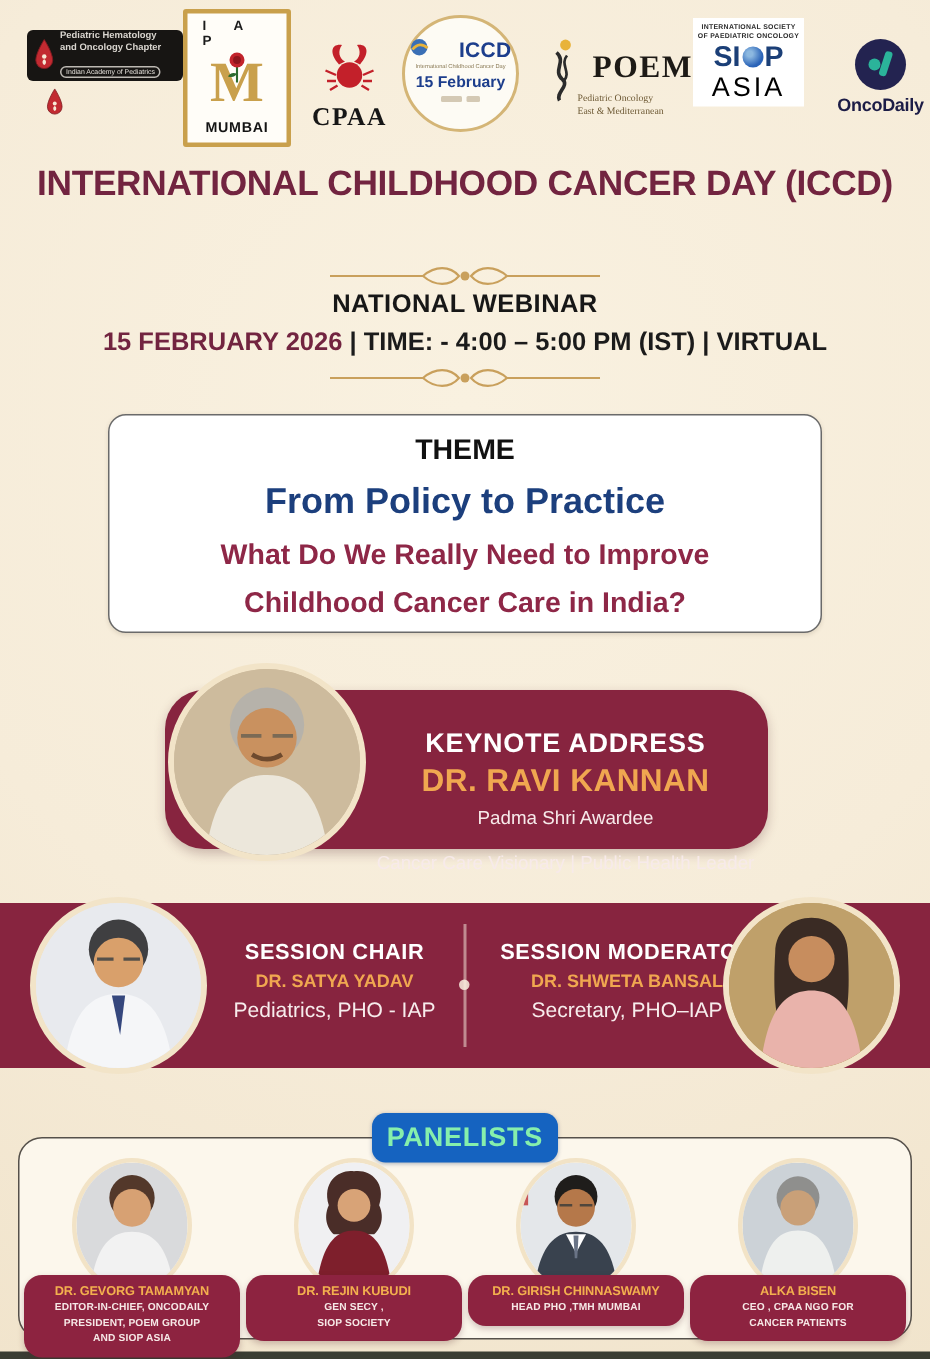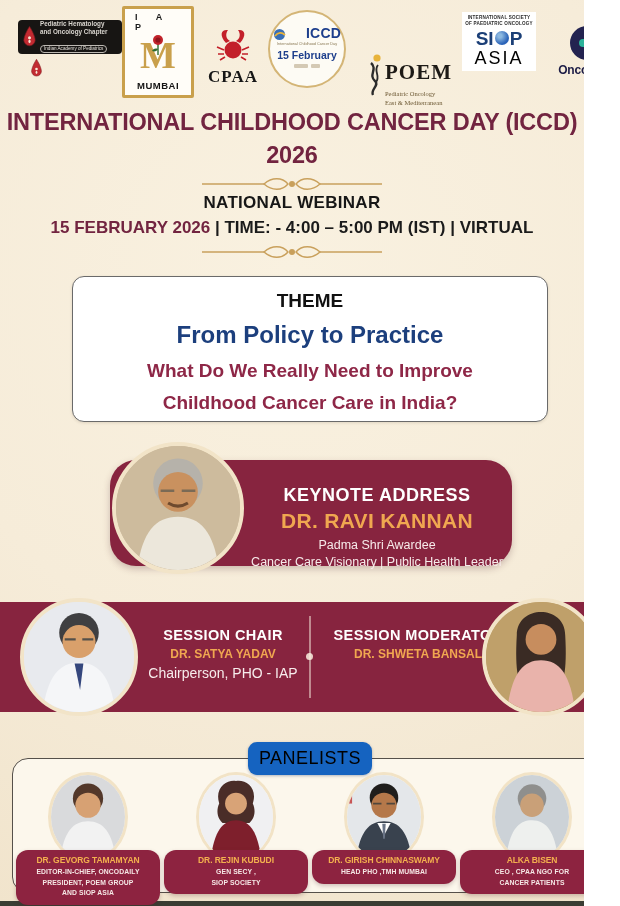--- a/index.html
+++ b/index.html
@@ -1,19 +1,20 @@
 <!DOCTYPE html>
 <html><head>
 <meta charset="utf-8">
 <style>
   html,body{margin:0;padding:0;}
   .poster{
     position:relative; width:584px; height:906px; overflow:hidden;
     background: radial-gradient(circle at 50% 30%, #f9f1e0 0%, #f6ecd9 55%, #f1e4cc 100%);
     font-family:"Liberation Sans", sans-serif;
+    padding-left:36px;
   }
   .abs{position:absolute;}
 
   
   .logo-pho{left:18px; top:20px; width:104px;}
   .pho-box{background:#171513;border-radius:4px;display:flex;align-items:center;gap:3px;padding:4px 4px;height:34px;box-sizing:border-box;}
   .pho-drop{width:15px;height:24px;flex:none;}
   .pho-line{font-size:6.3px;color:#d9d5cf;line-height:1.3;font-weight:bold;}
   .pho-badge{display:inline-block;margin-top:2px;font-size:4.6px;color:#e5e1db;border:0.5px solid #bdb9b3;border-radius:5px;padding:0.5px 3px;}
   .pho-hang{position:absolute;left:12px;top:38px;width:13px;height:21px;}
@@ -22,29 +23,29 @@
   .iap-top{font-size:9px;font-weight:bold;letter-spacing:8px;padding-left:8px;color:#1b1b1b;}
   .iap-emblem{position:relative;width:100%;height:46px;text-align:center;}
   .iap-m{font-family:"Liberation Serif",serif;font-size:38px;font-weight:bold;color:#c9a04c;line-height:46px;}
   .iap-rose{position:absolute;left:50%;top:1px;transform:translateX(-50%);}
   .iap-bottom{font-size:9.5px;font-weight:800;color:#141414;margin-top:auto;letter-spacing:0.5px;}
 
   .logo-cpaa{left:204px;top:28px;width:58px;text-align:center;}
   .cpaa-label{font-family:"Liberation Serif",serif;font-size:17px;font-weight:bold;letter-spacing:1px;color:#161616;margin-top:1px;}
 
   .logo-iccd{left:268px;top:10px;width:78px;height:78px;border-radius:50%;background:#fdfbf4;border:2px solid #d4b576;box-sizing:border-box;text-align:center;padding-top:13px;}
-  .iccd-row{display:flex;align-items:flex-end;justify-content:center;gap:20px;}
+  .iccd-row{display:flex;align-items:flex-start;justify-content:center;gap:20px;}
   .iccd-label{font-size:14px;font-weight:800;color:#1d3e8c;letter-spacing:0.2px;}
   .iccd-tag{font-size:3.8px;color:#8a7a55;margin-top:1px;}
   .iccd-date{font-size:10.5px;font-weight:800;color:#1d3e8c;margin-top:3px;}
   .iccd-tiny{display:flex;gap:3px;justify-content:center;margin-top:3px;opacity:0.55;}
   .iccd-tiny div{height:4px;background:#b3a280;border-radius:1px;}
 
   .logo-poem{left:366px;top:26px;width:98px;}
-  .poem-row{display:flex;align-items:flex-start;gap:2px;margin-top:28px;}
+  .poem-row{display:flex;align-items:flex-start;gap:12px;}
   .poem-label{font-family:"Liberation Serif",serif;font-size:21px;font-weight:bold;color:#1d1a16;letter-spacing:1px;line-height:1;margin-top:8px;}
   .poem-sub{font-family:"Liberation Serif",serif;font-size:6.5px;color:#6d5934;line-height:1.35;margin-left:19px;margin-top:-6px;}
 
   .logo-siop{left:462px;top:12px;width:74px;background:#ffffff;padding:3px 2px 4px;text-align:center;box-sizing:border-box;}
   .siop-header{font-size:4.6px;font-weight:bold;color:#2c2c2c;line-height:1.3;letter-spacing:0.2px;}
   .siop-word{font-size:19px;font-weight:800;color:#1b3f77;line-height:1;margin-top:2px;display:flex;align-items:center;justify-content:center;text-align:right;}
   .siop-globe{display:inline-block;width:14px;height:14px;border-radius:50%;background:radial-gradient(circle at 35% 35%, #8cb8e0 15%, #2a63b8 65%);margin:0 1px;}
   .siop-asia{font-size:18px;font-weight:400;color:#000000;letter-spacing:2px;line-height:1;margin-top:1px;}
 
   .logo-oncodaily{left:556px;top:26px;width:62px;text-align:center;}
@@ -67,40 +68,40 @@
   .theme-title{font-size:24px;font-weight:800;color:#1c3f7d;margin-top:9px;}
   .theme-line{font-size:19px;font-weight:800;color:#8e2747;margin-top:11px;line-height:1.2;}
   .theme-line2{margin-top:9px;}
 
   
   .keynote-panel{left:110px;top:460px;width:402px;height:106px;background:#87243f;border-radius:26px;box-shadow:0 3px 7px rgba(80,30,40,0.25);}
   .keynote-photo{position:absolute;left:2px;top:-18px;width:124px;height:124px;border-radius:50%;border:4px solid #f2e4c8;overflow:hidden;background:#cdbb9d;}
   .keynote-text{position:absolute;left:140px;right:8px;top:25px;text-align:center;}
   .keynote-heading{font-size:18px;font-weight:800;color:#ffffff;letter-spacing:0.5px;}
   .keynote-name{font-size:21px;font-weight:800;color:#f0a750;margin-top:3px;letter-spacing:0.3px;}
-  .keynote-line{font-size:12.5px;color:#f7eaea;margin-top:3px;}
+  .keynote-line{font-size:12.5px;color:#f7eaea;margin-top:16px;}
   .keynote-line1{margin-top:5px;}
 
   
   .session-band{left:0;top:602px;width:620px;height:110px;background:#87243f;}
   .chair-photo,.moderator-photo{position:absolute;top:-4px;width:110px;height:110px;border-radius:50%;border:4px solid #f2e4c8;overflow:hidden;}
   .chair-photo{left:20px;background:#e8eaee;}
   .moderator-photo{right:20px;background:#bfa06a;}
   .session-block{position:absolute;top:25px;text-align:center;}
   .chair-block{left:128px;width:190px;}
   .moderator-block{left:320px;width:196px;}
   .session-heading{font-size:14.5px;font-weight:800;color:#ffffff;letter-spacing:0.4px;}
   .session-name{font-size:12px;font-weight:800;color:#f0a750;margin-top:4px;}
   .session-role{font-size:14px;color:#f7ecec;margin-top:4px;}
   .session-divider{position:absolute;left:309px;top:14px;width:1.5px;height:82px;background:rgba(250,240,225,0.5);}
   .session-divider-dot{position:absolute;left:306px;top:51px;width:7px;height:7px;border-radius:50%;background:rgba(250,240,225,0.85);}
 
   
   .panel-box{left:12px;top:758px;width:596px;height:135px;background:#fcf7ec;border:1px solid #55504a;border-radius:16px;box-sizing:border-box;}
-  .panel-tab{left:248px;top:742px;width:124px;height:33px;background:#1563c0;border-radius:9px;color:#000000;font-size:18px;font-weight:400;letter-spacing:0.5px;display:flex;align-items:center;justify-content:center;box-shadow:0 1px 3px rgba(0,30,80,0.3);}
+  .panel-tab{left:248px;top:742px;width:124px;height:33px;background:#1563c0;border-radius:9px;color:#86efac;font-size:18px;font-weight:700;letter-spacing:0.5px;display:flex;align-items:center;justify-content:center;box-shadow:0 1px 3px rgba(0,30,80,0.3);}
   .panel-cols{left:16px;top:772px;width:588px;display:flex;gap:4px;}
   .pcol{flex:1;display:flex;flex-direction:column;align-items:center;}
   .pphoto{width:74px;height:84px;border-radius:50%;border:3px solid #f2e3c6;overflow:hidden;margin-bottom:-12px;position:relative;z-index:1;}
   .pcard{position:relative;z-index:2;background:#8d2340;border-radius:12px;padding:5px 3px 6px;width:100%;box-sizing:border-box;text-align:center;box-shadow:0 2px 4px rgba(80,30,40,0.25);}
   .pname{font-size:8.5px;font-weight:800;color:#f3b04e;white-space:nowrap;letter-spacing:-0.1px;}
   .prole{font-size:6.8px;font-weight:bold;color:#f6e8e6;white-space:pre-line;line-height:1.55;margin-top:2px;letter-spacing:0.1px;}
 
   .bottom-bar{left:0;right:0;bottom:0;height:5px;background:#3a3d33;}
 
   .avatar-svg{width:100%;height:100%;display:block;}
@@ -199,21 +200,20 @@
   <div class="abs logo-oncodaily">
     <div class="od-circle">
       <div class="od-dot"></div>
       <div class="od-bar"></div>
     </div>
     <div class="od-label">OncoDaily</div>
   </div>
 
   <div class="abs page-title">
     <div>INTERNATIONAL CHILDHOOD CANCER DAY (ICCD)</div>
-    <div>2026</div>
   </div>
 
   <svg class="abs ornament orn1" viewBox="0 0 180 16">
     <line x1="0" y1="8" x2="62" y2="8" stroke="#c9a05c" stroke-width="1.4"></line>
     <line x1="118" y1="8" x2="180" y2="8" stroke="#c9a05c" stroke-width="1.4"></line>
     <path d="M62 8 C70 1 80 1 86 8 C80 15 70 15 62 8 Z" fill="none" stroke="#c9a05c" stroke-width="1.4"></path>
     <path d="M118 8 C110 1 100 1 94 8 C100 15 110 15 118 8 Z" fill="none" stroke="#c9a05c" stroke-width="1.4"></path>
     <circle cx="90" cy="8" r="3" fill="#c9a05c"></circle>
   </svg>
 
@@ -264,27 +264,28 @@
         <circle cx="50" cy="28" r="18" fill="#3f3f41"></circle>
         <circle cx="50" cy="36" r="15" fill="#d9a06b"></circle>
         <path d="M37 34 h10 M53 34 h10" stroke="#55504a" stroke-width="2" fill="none"></path>
         <path d="M50 55 C32 55 21 68 17 100 L83 100 C79 68 68 55 50 55 Z" fill="#f5f6f8"></path>
         <path d="M46 56 L54 56 L51 80 Z" fill="#35477d"></path>
       </svg>
     </div>
     <div class="session-block chair-block">
       <div class="session-heading">SESSION CHAIR</div>
       <div class="session-name">DR. SATYA YADAV</div>
-      <div class="session-role">Chairperson, PHO - IAP</div>
+      <div class="session-role">Pediatrics, PHO - IAP</div>
     </div>
     <div class="session-divider"></div>
     <div class="session-divider-dot"></div>
     <div class="session-block moderator-block">
       <div class="session-heading">SESSION MODERATOR</div>
       <div class="session-name">DR. SHWETA BANSAL</div>
+      <div class="session-role">Secretary, PHO–IAP</div>
     </div>
     <div class="moderator-photo">
       <svg class="avatar-svg" viewBox="0 0 100 100" preserveAspectRatio="xMidYMid slice">
         <rect width="100" height="100" fill="#bfa06a"></rect>
         <path d="M28 30 C26 64 30 76 35 80 L65 80 C70 76 74 64 72 30 C72 16 61 9 50 9 C39 9 28 16 28 30 Z" fill="#3a2b24"></path>
         <circle cx="50" cy="34" r="14" fill="#c78d5e"></circle>
         <path d="M50 53 C33 53 23 66 19 100 L81 100 C77 66 67 53 50 53 Z" fill="#e9b3ab"></path>
       </svg>
     </div>
   </div>

